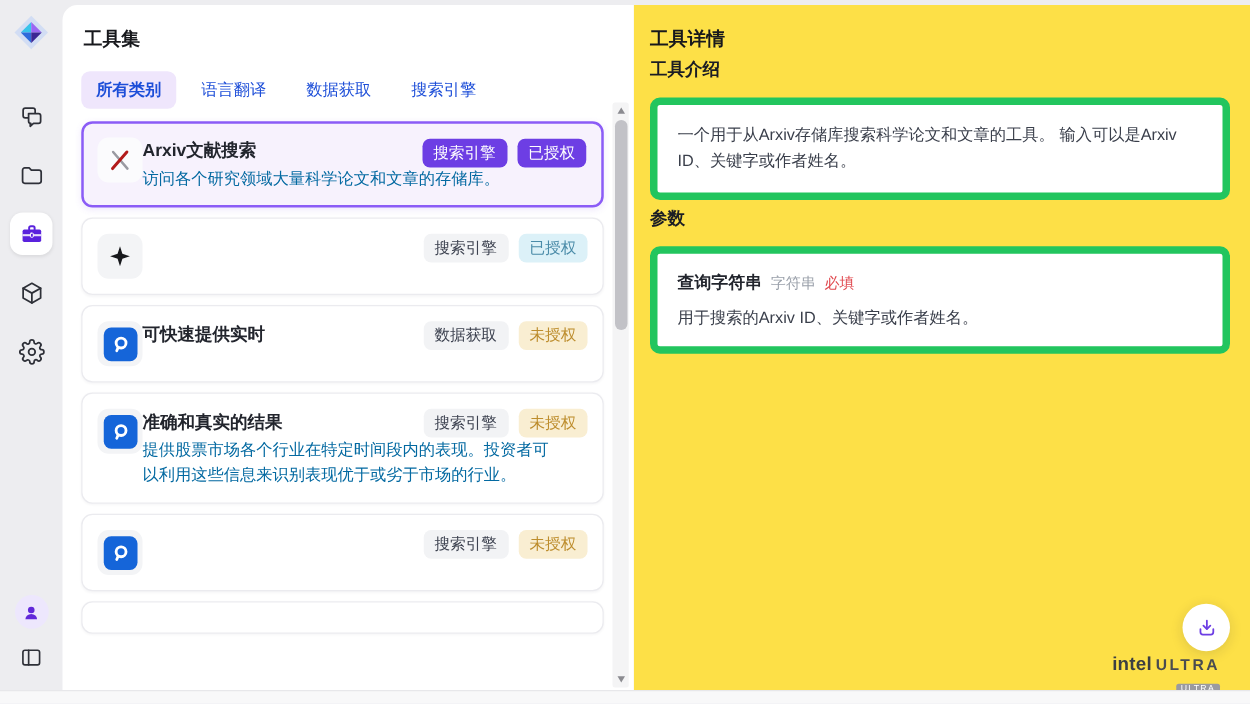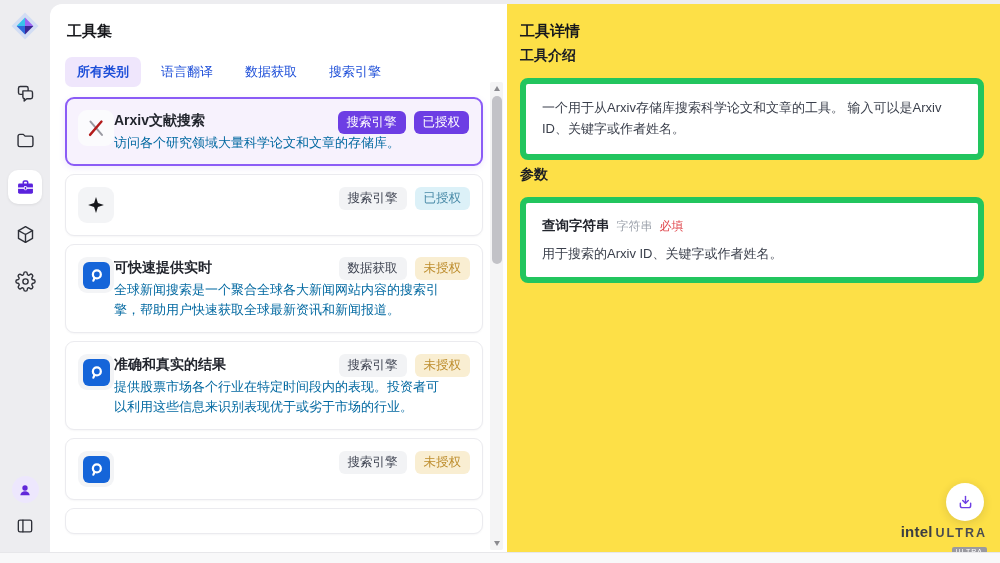--- a/index.html
+++ b/index.html
@@ -60,21 +60,21 @@
   .intro-text { font-size:13px; color:#3a3f4b; line-height:1.6; }
   .param-head { display:flex; align-items:baseline; gap:7px; }
   .param-name { font-size:13.5px; font-weight:bold; color:#22252d; }
   .param-type { font-size:12px; color:#9aa0aa; }
   .param-required { font-size:12px; color:#e0484e; }
   .param-desc { font-size:13px; color:#3a3f4b; margin-top:9px; line-height:1.5; }
 
   
   .fab { position:absolute; right:16px; bottom:42px; width:38px; height:38px; border-radius:50%; background:#ffffff; box-shadow:0 2px 10px rgba(30,30,60,.14); display:flex; align-items:center; justify-content:center; cursor:pointer; }
   .fab svg { width:19px; height:19px; stroke:#6d3ee4; stroke-width:1.8; fill:none; stroke-linecap:round; stroke-linejoin:round; }
-  .brand { position:absolute; right:13px; bottom:5px; text-align:right; color:#3c3e42; }
+  .brand { position:absolute; right:24px; bottom:5px; text-align:right; color:#3c3e42; }
   .brand-row { display:flex; align-items:baseline; gap:3px; }
   .brand-intel { font-size:15px; font-weight:bold; letter-spacing:.2px; }
   .brand-core { font-size:12.5px; letter-spacing:2px; font-weight:600; color:#4a4c50; }
   .brand-sub { display:inline-block; margin-top:1px; font-size:7px; background:#9a9aa0; color:#fff; border-radius:2px; padding:1px 4px; letter-spacing:1px; }
   .bottom-strip { position:absolute; left:0; right:0; bottom:0; height:11px; background:#f8f8f9; border-top:1px solid #e7e7ea; }
 
   .arxiv-x { width:22px; height:22px; }
   .star-icon { width:20px; height:20px; }
 </style>
 </head>
@@ -186,21 +186,20 @@
         <div class="tool-icon">
           <div class="blue-chip">
             <svg width="17" height="17" viewBox="0 0 24 24">
               <circle cx="12.5" cy="10.5" r="5.6" stroke="#ffffff" stroke-width="3.2" fill="none"></circle>
               <line x1="9.2" y1="15.5" x2="7.6" y2="19.2" stroke="#ffffff" stroke-width="3.2" stroke-linecap="round"></line>
             </svg>
           </div>
         </div>
         <div class="card-main">
           <div class="card-title">可快速提供实时</div>
-          <div class="card-desc">全球新闻搜索是一个聚合全球各大新闻网站内容的搜索引擎，帮助用户快速获取全球最新资讯和新闻报道。</div>
         </div>
         <div class="badges">
           <span class="badge badge-gray">数据获取</span>
           <span class="badge badge-yellow">未授权</span>
         </div>
       </div>
 
       <div class="card">
         <div class="tool-icon">
           <div class="blue-chip">

